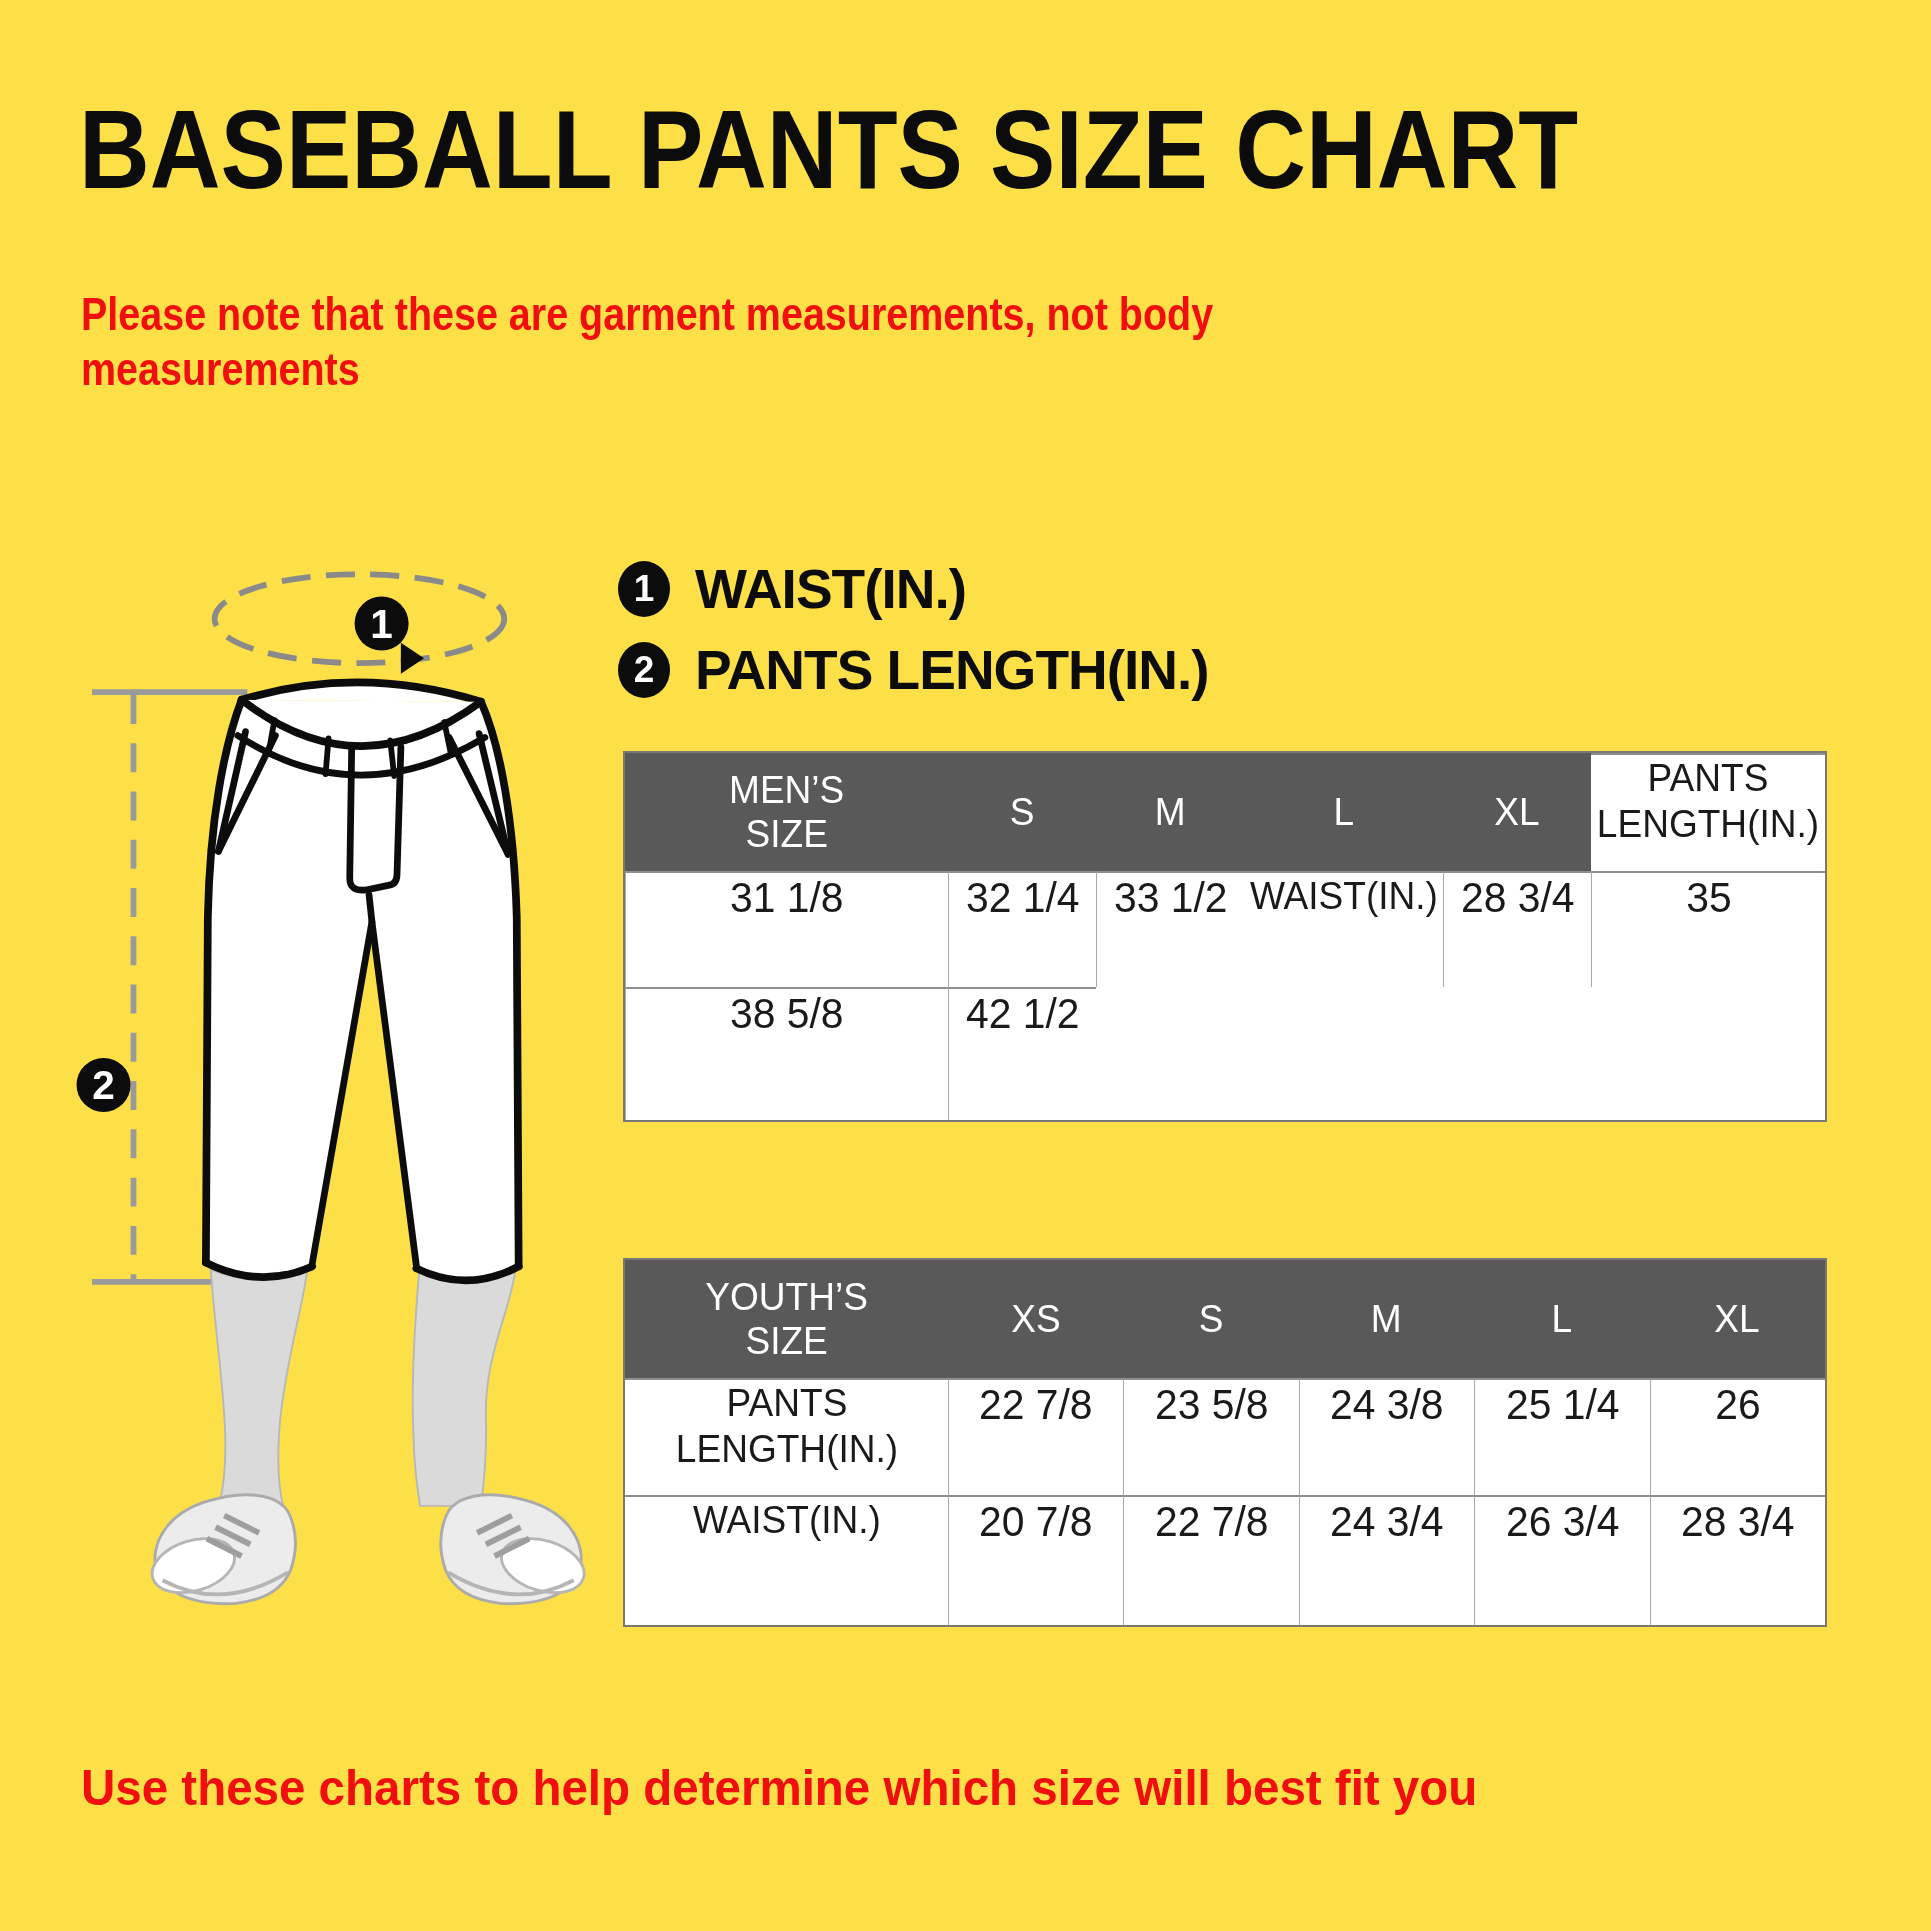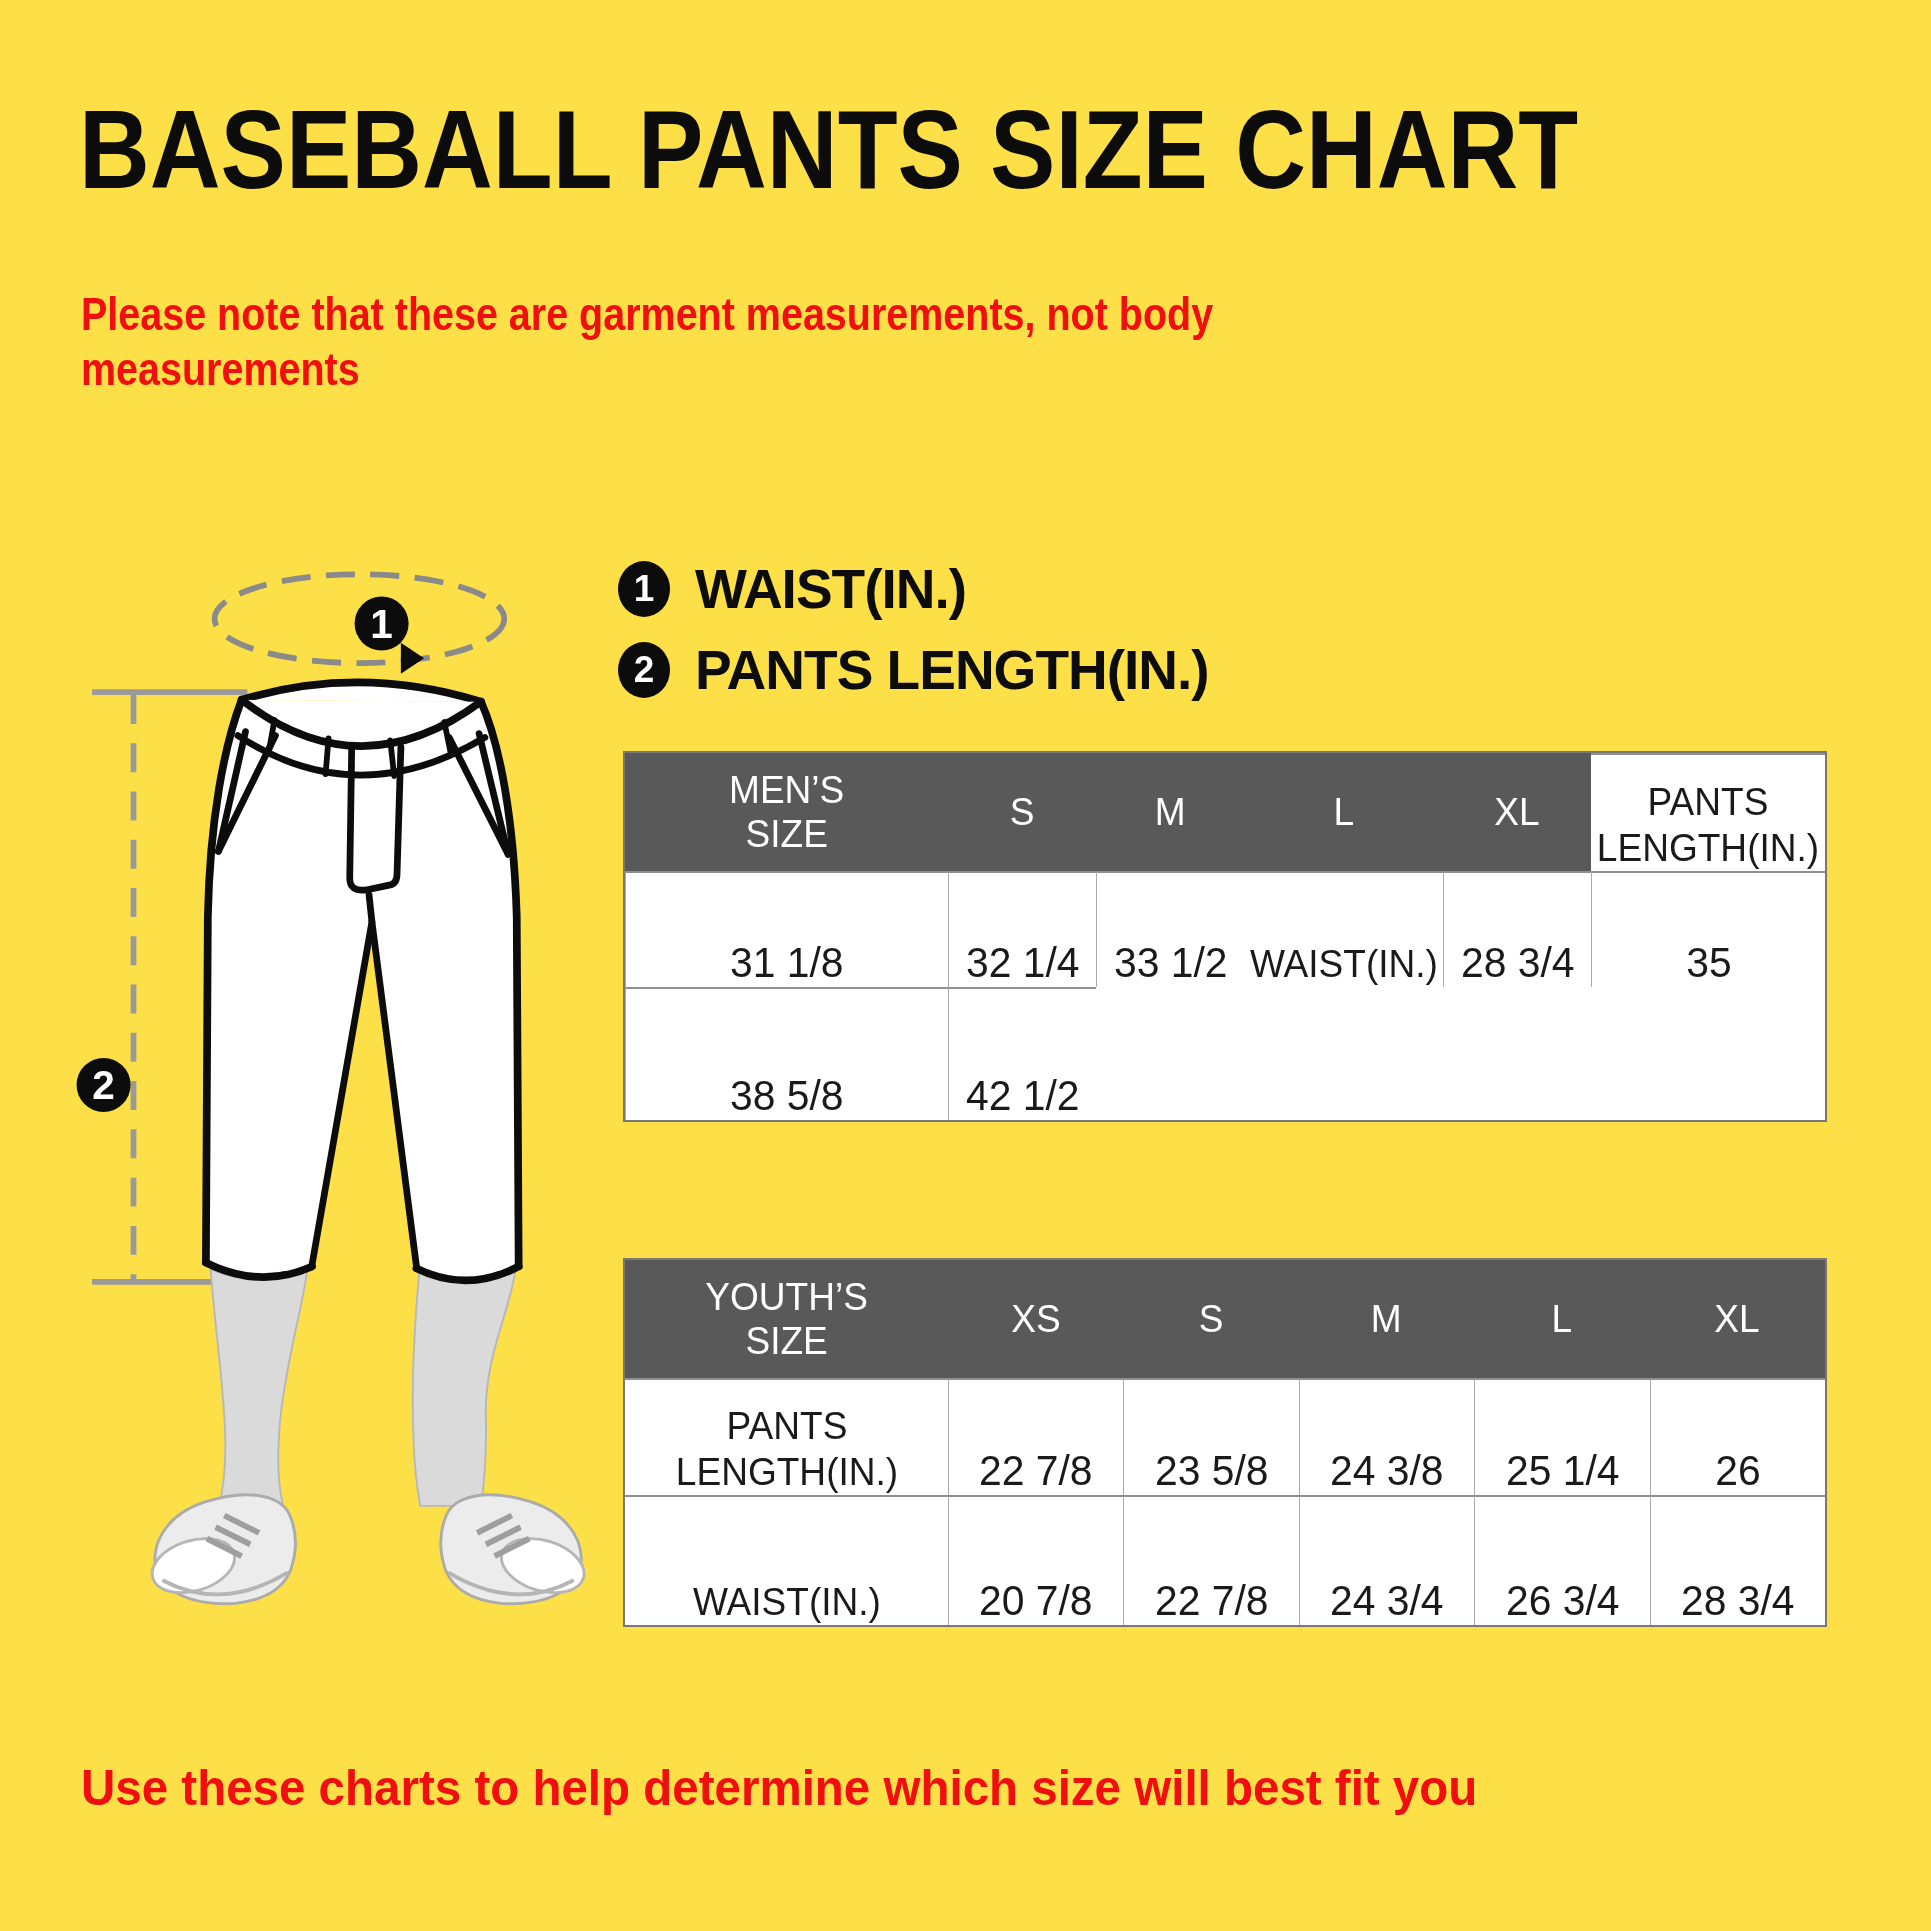--- a/index.html
+++ b/index.html
@@ -34,21 +34,21 @@
     display:grid;grid-template-columns:323px repeat(5,1fr);
     background:#fff;border:2.9px solid #787878;margin-left:24px;
   }
   .t-mens{top:751px;grid-template-rows:118px 116px 133px;}
   .t-youths{top:1258px;grid-template-rows:118px 117px 130px;}
   .hcell{
     background:#595959;color:#fff;display:flex;align-items:center;justify-content:center;
     font-size:39px;line-height:44px;text-align:center;
   }
   .bcell{
-    background:#fff;display:flex;align-items:flex-end;justify-content:center;
+    background:#fff;display:flex;align-items:flex-start;justify-content:center;
     font-size:43px;color:#1a1a1a;text-align:center;
     border-top:2.9px solid #8f8f8f;border-left:1.9px solid #a9a9a9;
   }
   .bcell.rowlabel{border-left:none;font-size:39px;line-height:46px;}
   .cell-text{display:inline-block;white-space:pre-line;transform:scaleX(0.95);}
   .num-text{display:inline-block;white-space:nowrap;transform:scaleX(0.95);}
 </style>
 </head>
 <body>
 

